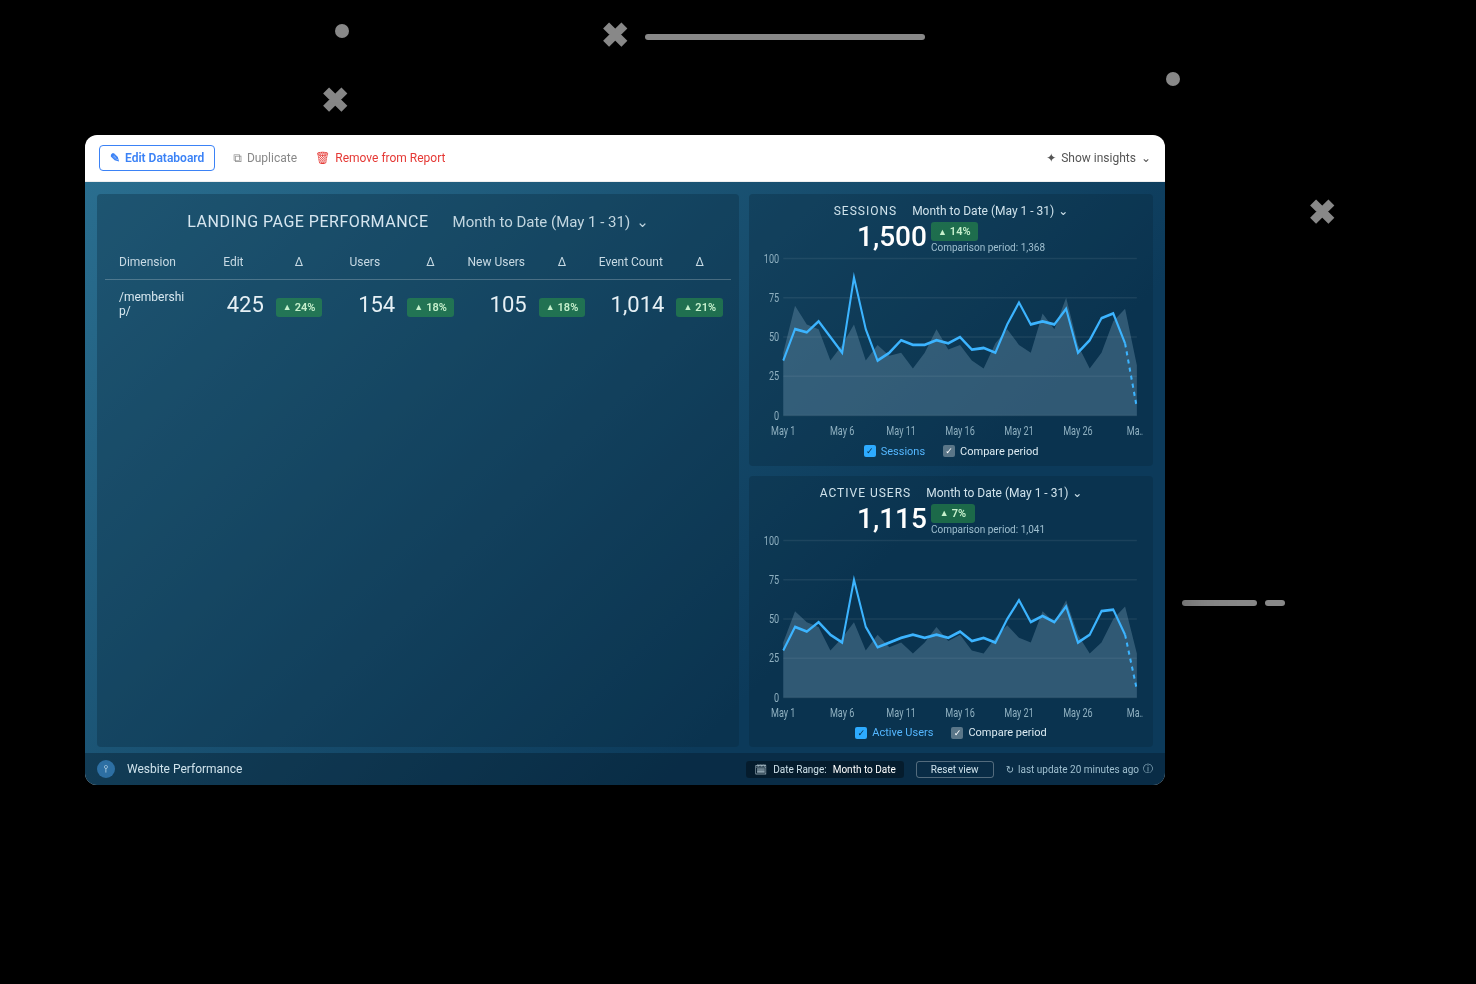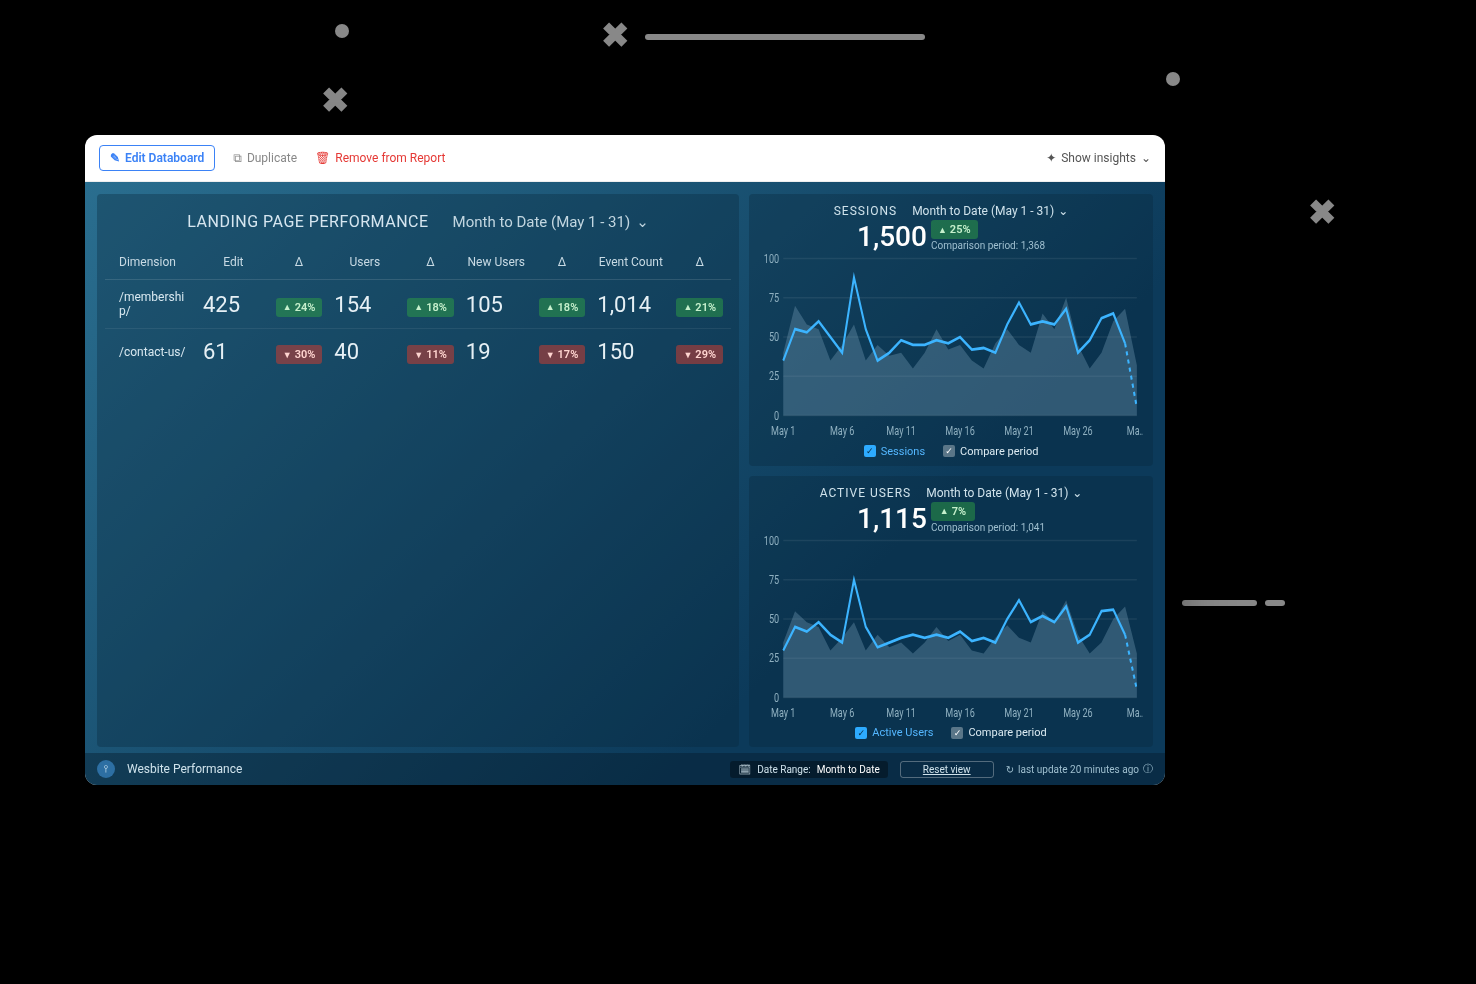--- a/index.html
+++ b/index.html
@@ -107,20 +107,21 @@
     color: #c8dae4;
     font-size: 12px;
     padding: 6px 4px 10px 4px;
     border-bottom: 1px solid rgba(255,255,255,0.12);
     text-align: center;
   }
   table.perf th:first-child { text-align: left; padding-left: 14px; }
   table.perf td {
     border-bottom: 1px solid rgba(255,255,255,0.07);
     padding: 10px 4px;
+    text-align: right;
     font-size: 20px;
     vertical-align: middle;
   }
   table.perf tr:last-child td { border-bottom: none; }
   table.perf td.dim {
     text-align: left;
     font-size: 12px;
     padding-left: 14px;
     word-break: break-all;
     color: #d8e8f0;
@@ -156,21 +157,21 @@
     border-radius: 4px;
     padding: 10px 10px 6px 10px;
     display: flex;
     flex-direction: column;
     color: #dcebf2;
   }
   .chart-head { text-align: center; position: relative; }
   .chart-head .line1 { display: flex; align-items:center; justify-content:center; gap: 15px;}
   .chart-head .ctitle { font-size: 12px; letter-spacing: 1px; color:#cfe2eb;}
   .chart-head .crange { font-size: 12px; color:#cfe2eb; cursor:pointer; display:inline-flex; align-items:center; gap:4px;}
-  .chart-head .line2 { display: flex; align-items:flex-start; justify-content:center; gap: 4px; margin-top:2px;}
+  .chart-head .line2 { display: flex; align-items:flex-end; justify-content:center; gap: 4px; margin-top:2px;}
   .chart-head .bignum { font-size: 28px; color: #fff; font-weight: 500;}
   .chart-head .comp-text { font-size: 10px; color:#9fbfcf; text-align:left;}
   .chart-area { flex:1; position:relative; }
   .chart-area svg { width: 100%; height: 100%; }
   .chart-legend {
     display: flex;
     justify-content: center;
     gap: 18px;
     font-size: 11px;
     padding: 4px 0 2px 0;
@@ -205,25 +206,24 @@
   .footer .date-range {
     background: rgba(0,0,0,0.35);
     padding: 3px 8px;
     border-radius: 3px;
     font-size: 10px;
     display:inline-flex; gap:6px; align-items:center;
   }
   .footer .date-range .val { color:#fff; }
   .footer .reset {
     border: 1px solid rgba(255,255,255,0.3);
-    padding: 2px 22px;
+    padding: 2px 14px;
     border-radius: 3px;
     font-size: 10px;
     cursor: pointer;
-    text-decoration: underline;
   }
   .footer .update { font-size:10px; color:#9fbfcf; display:inline-flex; align-items:center; gap:4px;}
 
   .tick-lbl { font-size: 9px; fill: #8fb0c0; }
   .ylbl { font-size: 9px; fill: #8fb0c0; text-anchor: end; }
 </style>
 </head>
 <body>
 
 <div class="decor dot" style="left:335px; top:24px;"></div>
@@ -299,52 +299,41 @@
                 <td class="dim">/membership/</td>
                 <td class="val">425</td>
                 <td class="delta"><span class="badge up"><span class="tri">▲</span>24%</span></td>
                 <td class="val">154</td>
                 <td class="delta"><span class="badge up"><span class="tri">▲</span>18%</span></td>
                 <td class="val">105</td>
                 <td class="delta"><span class="badge up"><span class="tri">▲</span>18%</span></td>
                 <td class="val">1,014</td>
                 <td class="delta"><span class="badge up"><span class="tri">▲</span>21%</span></td>
               </tr>
-              <tr>
-                <td class="dim">/contact-us/</td>
-                <td class="val">61</td>
-                <td class="delta"><span class="badge down"><span class="tri">▼</span>30%</span></td>
-                <td class="val">40</td>
-                <td class="delta"><span class="badge down"><span class="tri">▼</span>11%</span></td>
-                <td class="val">19</td>
-                <td class="delta"><span class="badge down"><span class="tri">▼</span>17%</span></td>
-                <td class="val">150</td>
-                <td class="delta"><span class="badge down"><span class="tri">▼</span>29%</span></td>
-              </tr>
             </tbody>
         </table>
       </div>
 
       <div class="charts-col">
 
         <div class="chart-panel">
           <div class="chart-head">
             <div class="line1">
               <span class="ctitle">SESSIONS</span>
               <span class="crange">
                 <span>Month to Date (May 1 - 31)</span>
                 <span>⌄</span>
               </span>
             </div>
             <div class="line2">
               <span class="bignum">1,500</span>
               <div style="display:flex;flex-direction:column;align-items:flex-start;gap:1px;">
                 <span class="badge up">
                     <span class="tri">▲</span>
-                    <span>25%</span>
+                    <span>14%</span>
                   </span>
                 <span class="comp-text">Comparison period: 1,368</span>
               </div>
             </div>
           </div>
           <div class="chart-area">
             <svg id="chart-sessions" viewBox="0 0 380 135" preserveAspectRatio="none">
                 <line x1="24" y1="117" x2="374" y2="117" stroke="rgba(255,255,255,0.07)" stroke-width="1"></line>
                 <text class="ylbl" x="20" y="120">0</text>
                 <line x1="24" y1="88.75" x2="374" y2="88.75" stroke="rgba(255,255,255,0.07)" stroke-width="1"></line>

